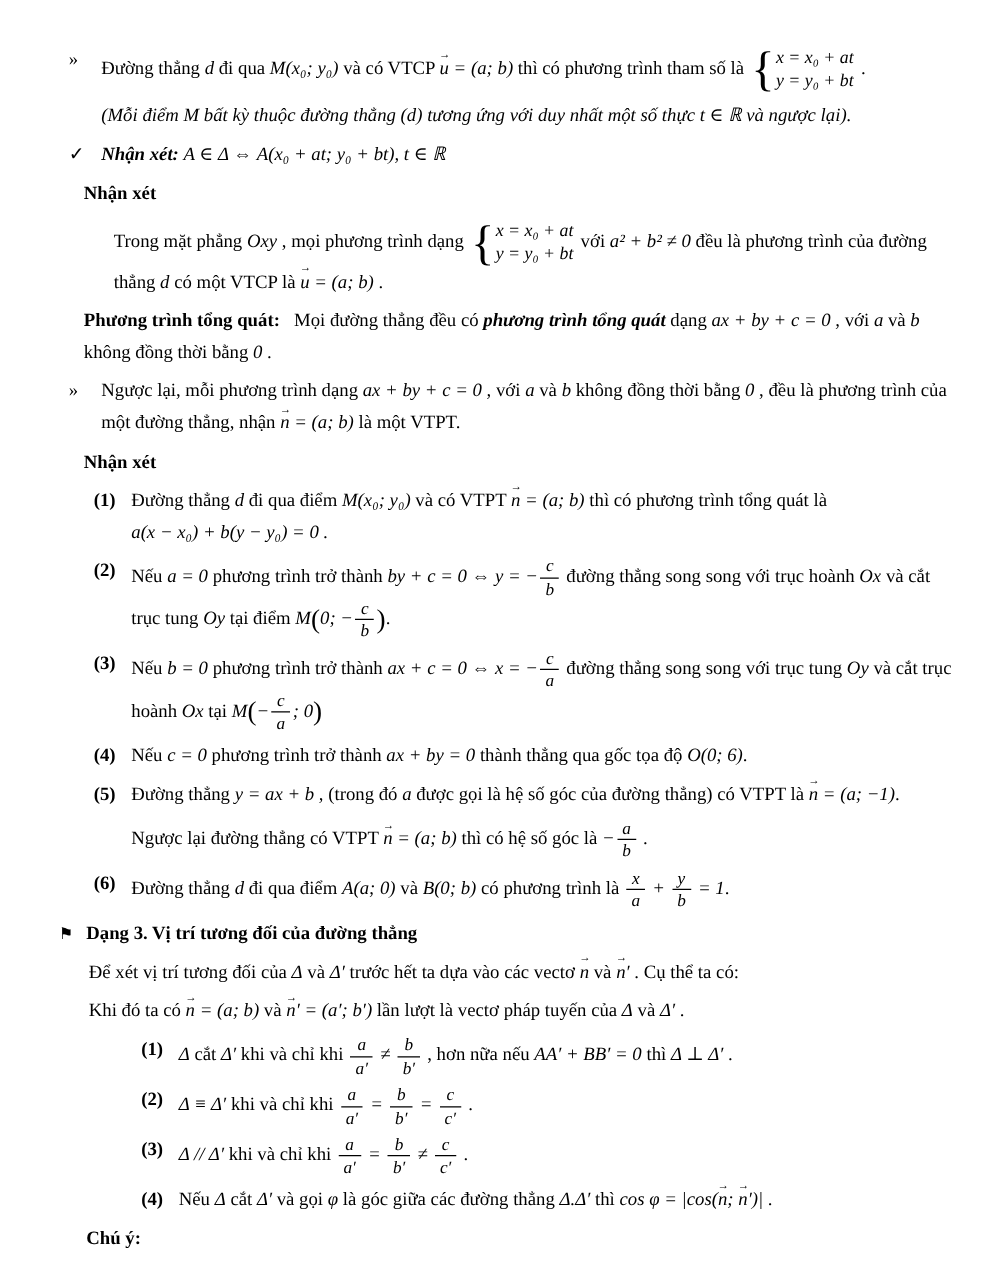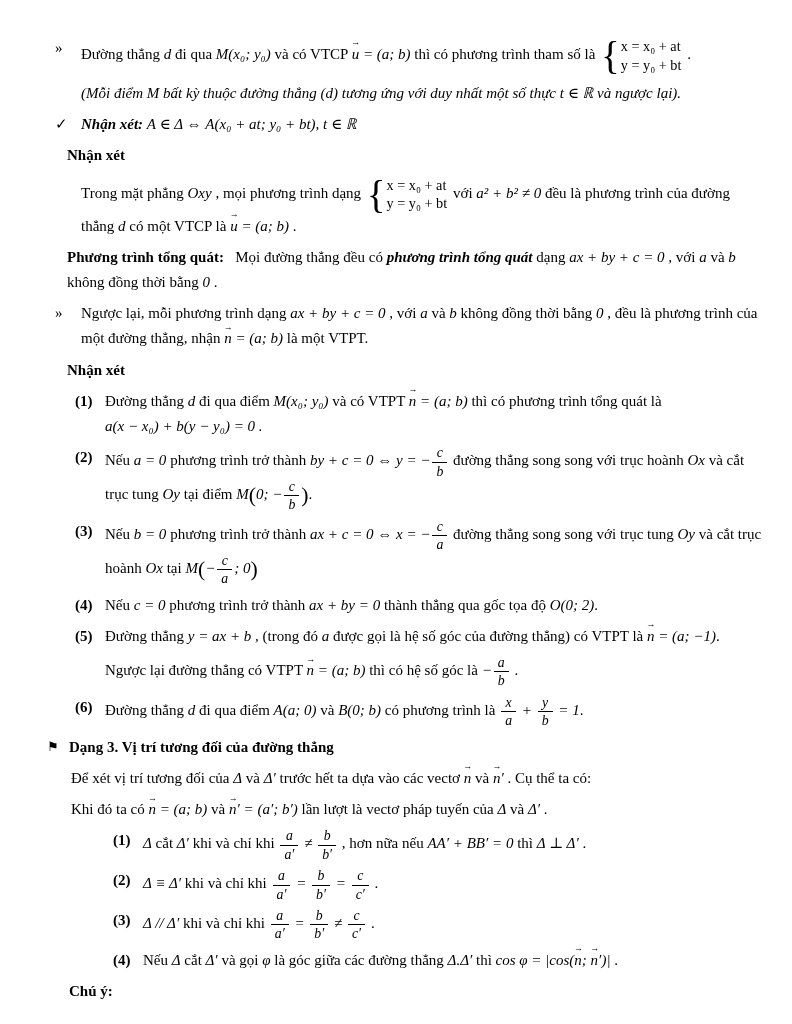--- a/index.html
+++ b/index.html
@@ -7,21 +7,21 @@
     width:792px;min-height:1024px;box-sizing:border-box;
     padding:34px 26px 16px 55px;
     font-family:"Liberation Serif","DejaVu Serif",serif;
     font-size:15px;color:#000;line-height:1.68;
   }
   .block{position:relative;margin:2px 0 6px;}
   .marker{position:absolute;top:0;}
   .flush{margin-left:12px;}
   .bullet{margin-left:26px;}   .bullet>.marker{left:-26px;}
   .check{margin-left:26px;}    .check>.marker{left:-26px;}
-  .indent{margin-left:26px;}
+  .indent{margin-left:36px;}
   .itnote{margin-left:26px;font-style:italic;}
   .num{margin-left:50px;}      .num>.marker{left:-30px;font-weight:bold;}
   .numcont{margin-left:50px;}
   .dhead{margin-left:14px;}    .dhead>.marker{left:-22px;font-size:13px;top:1px;}
   .dbody{margin-left:16px;}
   .dnum{margin-left:88px;}     .dnum>.marker{left:-30px;font-weight:bold;}
   .chuy{margin-left:14px;}
 
   .mi{font-style:italic;}
   .bd{font-weight:bold;}
@@ -30,21 +30,21 @@
   .bp{font-size:1.45em;vertical-align:middle;line-height:1;}
   .vec{font-style:italic;position:relative;display:inline-block;}
   .vec::after{content:"→";position:absolute;left:55%;transform:translateX(-50%);
     top:-0.72em;font-size:0.6em;font-style:normal;}
   .frac{display:inline-block;vertical-align:middle;text-align:center;
     margin:0 2px;line-height:1.12;font-style:italic;}
   .fn{display:block;padding:0 4px 1px;border-bottom:1px solid #000;font-size:0.92em;}
   .fd{display:block;padding:1px 4px 0;font-size:0.92em;}
   .sys{display:inline-flex;align-items:center;vertical-align:middle;margin:0 2px;}
   .sysbrace{font-size:2.6em;line-height:1;margin-right:1px;font-weight:400;}
-  .syslines{display:inline-block;text-align:left;line-height:1.3;font-size:0.95em;}
+  .syslines{display:inline-block;text-align:left;font-style:italic;line-height:1.3;font-size:0.95em;}
   .sysline{display:block;}
 </style>
 </head>
 <body>
 
 <div class="page">
     <div class="block bullet"><span class="marker">»</span><span class="">Đường thẳng </span><span class="mi">d</span><span class=""> đi qua </span><span class="mi">M(x₀; y₀)</span><span class=""> và có VTCP </span><span class="vec">u</span><span class="mi"> = (a; b)</span><span class=""> thì có phương trình tham số là </span><span class="sys">
         <span class="sysbrace">{</span>
         <span class="syslines">
           <span class="sysline">x = x₀ + at</span>
@@ -60,21 +60,21 @@
           <span class="sysline">x = x₀ + at</span>
           <span class="sysline">y = y₀ + bt</span>
         </span>
       </span><span class=""> với </span><span class="mi">a² + b² ≠ 0</span><span class=""> đều là phương trình của đường thẳng </span><span class="mi">d</span><span class=""> có một VTCP là </span><span class="vec">u</span><span class="mi"> = (a; b)</span><span class=""> .</span></div>
     <div class="block flush"><span class="bd">Phương trình tổng quát:</span><span class="">&nbsp;&nbsp;&nbsp;Mọi đường thẳng đều có </span><span class="bib">phương trình tổng quát</span><span class=""> dạng </span><span class="mi">ax + by + c = 0 ,</span><span class=""> với </span><span class="mi">a</span><span class=""> và </span><span class="mi">b</span><span class=""> không đồng thời bằng </span><span class="mi">0</span><span class=""> .</span></div>
     <div class="block bullet"><span class="marker">»</span><span class="">Ngược lại, mỗi phương trình dạng </span><span class="mi">ax + by + c = 0 ,</span><span class=""> với </span><span class="mi">a</span><span class=""> và </span><span class="mi">b</span><span class=""> không đồng thời bằng </span><span class="mi">0</span><span class=""> , đều là phương trình của một đường thẳng, nhận </span><span class="vec">n</span><span class="mi"> = (a; b)</span><span class=""> là một VTPT.</span></div>
     <div class="block flush"><span class="bd">Nhận xét</span></div>
     <div class="block num"><span class="marker">(1)</span><span class="">Đường thẳng </span><span class="mi">d</span><span class=""> đi qua điểm </span><span class="mi">M(x₀; y₀)</span><span class=""> và có VTPT </span><span class="vec">n</span><span class="mi"> = (a; b)</span><span class=""> thì có phương trình tổng quát là </span><br><span class="mi">a(x − x₀) + b(y − y₀) = 0 .</span></div>
     <div class="block num"><span class="marker">(2)</span><span class="">Nếu </span><span class="mi">a = 0</span><span class=""> phương trình trở thành </span><span class="mi">by + c = 0 ⇔ y = −</span><span class="frac"><span class="fn">c</span><span class="fd">b</span></span><span class=""> đường thẳng song song với trục hoành </span><span class="mi">Ox</span><span class=""> và cắt trục tung </span><span class="mi">Oy</span><span class=""> tại điểm </span><span class="mi">M</span><span class="bp">(</span><span class="mi">0; −</span><span class="frac"><span class="fn">c</span><span class="fd">b</span></span><span class="bp">)</span><span class="">.</span></div>
     <div class="block num"><span class="marker">(3)</span><span class="">Nếu </span><span class="mi">b = 0</span><span class=""> phương trình trở thành </span><span class="mi">ax + c = 0 ⇔ x = −</span><span class="frac"><span class="fn">c</span><span class="fd">a</span></span><span class=""> đường thẳng song song với trục tung </span><span class="mi">Oy</span><span class=""> và cắt trục hoành </span><span class="mi">Ox</span><span class=""> tại </span><span class="mi">M</span><span class="bp">(</span><span class="mi">−</span><span class="frac"><span class="fn">c</span><span class="fd">a</span></span><span class="mi">; 0</span><span class="bp">)</span></div>
-    <div class="block num"><span class="marker">(4)</span><span class="">Nếu </span><span class="mi">c = 0</span><span class=""> phương trình trở thành </span><span class="mi">ax + by = 0</span><span class=""> thành thẳng qua gốc tọa độ </span><span class="mi">O(0; 2)</span><span class="">.</span></div>
+    <div class="block num"><span class="marker">(4)</span><span class="">Nếu </span><span class="mi">c = 0</span><span class=""> phương trình trở thành </span><span class="mi">ax + by = 0</span><span class=""> thành thẳng qua gốc tọa độ </span><span class="mi">O(0; 6)</span><span class="">.</span></div>
     <div class="block num"><span class="marker">(5)</span><span class="">Đường thẳng </span><span class="mi">y = ax + b ,</span><span class=""> (trong đó </span><span class="mi">a</span><span class=""> được gọi là hệ số góc của đường thẳng) có VTPT là </span><span class="vec">n</span><span class="mi"> = (a; −1)</span><span class="">.</span></div>
     <div class="block numcont"><span class="">Ngược lại đường thẳng có VTPT </span><span class="vec">n</span><span class="mi"> = (a; b)</span><span class=""> thì có hệ số góc là </span><span class="mi">−</span><span class="frac"><span class="fn">a</span><span class="fd">b</span></span><span class=""> .</span></div>
     <div class="block num"><span class="marker">(6)</span><span class="">Đường thẳng </span><span class="mi">d</span><span class=""> đi qua điểm </span><span class="mi">A(a; 0)</span><span class=""> và </span><span class="mi">B(0; b)</span><span class=""> có phương trình là </span><span class="frac"><span class="fn">x</span><span class="fd">a</span></span><span class="mi"> + </span><span class="frac"><span class="fn">y</span><span class="fd">b</span></span><span class="mi"> = 1</span><span class="">.</span></div>
     <div class="block dhead"><span class="marker">⚑</span><span class="bd">Dạng 3. Vị trí tương đối của đường thẳng</span></div>
     <div class="block dbody"><span class="">Để xét vị trí tương đối của </span><span class="mi">Δ</span><span class=""> và </span><span class="mi">Δ′</span><span class=""> trước hết ta dựa vào các vectơ </span><span class="vec">n</span><span class=""> và </span><span class="vec">n</span><span class="mi">′</span><span class=""> . Cụ thể ta có:</span></div>
     <div class="block dbody"><span class="">Khi đó ta có </span><span class="vec">n</span><span class="mi"> = (a; b)</span><span class=""> và </span><span class="vec">n</span><span class="mi">′ = (a′; b′)</span><span class=""> lần lượt là vectơ pháp tuyến của </span><span class="mi">Δ</span><span class=""> và </span><span class="mi">Δ′</span><span class=""> .</span></div>
     <div class="block dnum"><span class="marker">(1)</span><span class="mi">Δ</span><span class=""> cắt </span><span class="mi">Δ′</span><span class=""> khi và chỉ khi </span><span class="frac"><span class="fn">a</span><span class="fd">a′</span></span><span class="mi"> ≠ </span><span class="frac"><span class="fn">b</span><span class="fd">b′</span></span><span class=""> , hơn nữa nếu </span><span class="mi">AA′ + BB′ = 0</span><span class=""> thì </span><span class="mi">Δ ⊥ Δ′</span><span class=""> .</span></div>
     <div class="block dnum"><span class="marker">(2)</span><span class="mi">Δ ≡ Δ′</span><span class=""> khi và chỉ khi </span><span class="frac"><span class="fn">a</span><span class="fd">a′</span></span><span class="mi"> = </span><span class="frac"><span class="fn">b</span><span class="fd">b′</span></span><span class="mi"> = </span><span class="frac"><span class="fn">c</span><span class="fd">c′</span></span><span class=""> .</span></div>
     <div class="block dnum"><span class="marker">(3)</span><span class="mi">Δ // Δ′</span><span class=""> khi và chỉ khi </span><span class="frac"><span class="fn">a</span><span class="fd">a′</span></span><span class="mi"> = </span><span class="frac"><span class="fn">b</span><span class="fd">b′</span></span><span class="mi"> ≠ </span><span class="frac"><span class="fn">c</span><span class="fd">c′</span></span><span class=""> .</span></div>
     <div class="block dnum"><span class="marker">(4)</span><span class="">Nếu </span><span class="mi">Δ</span><span class=""> cắt </span><span class="mi">Δ′</span><span class=""> và gọi </span><span class="mi">φ</span><span class=""> là góc giữa các đường thẳng </span><span class="mi">Δ.Δ′</span><span class=""> thì </span><span class="mi">cos φ = |cos(</span><span class="vec">n</span><span class="mi">; </span><span class="vec">n</span><span class="mi">′)|</span><span class=""> .</span></div>

